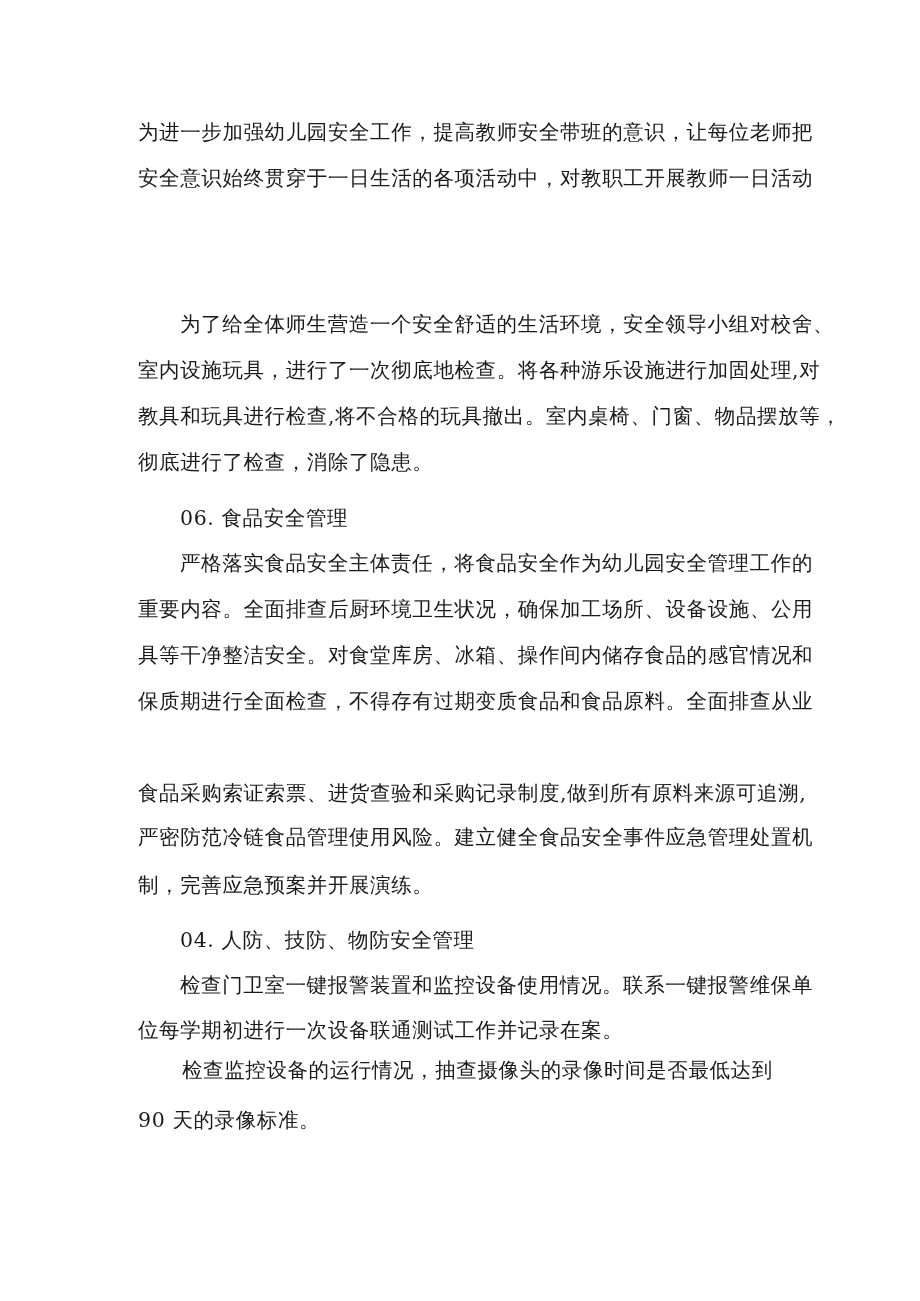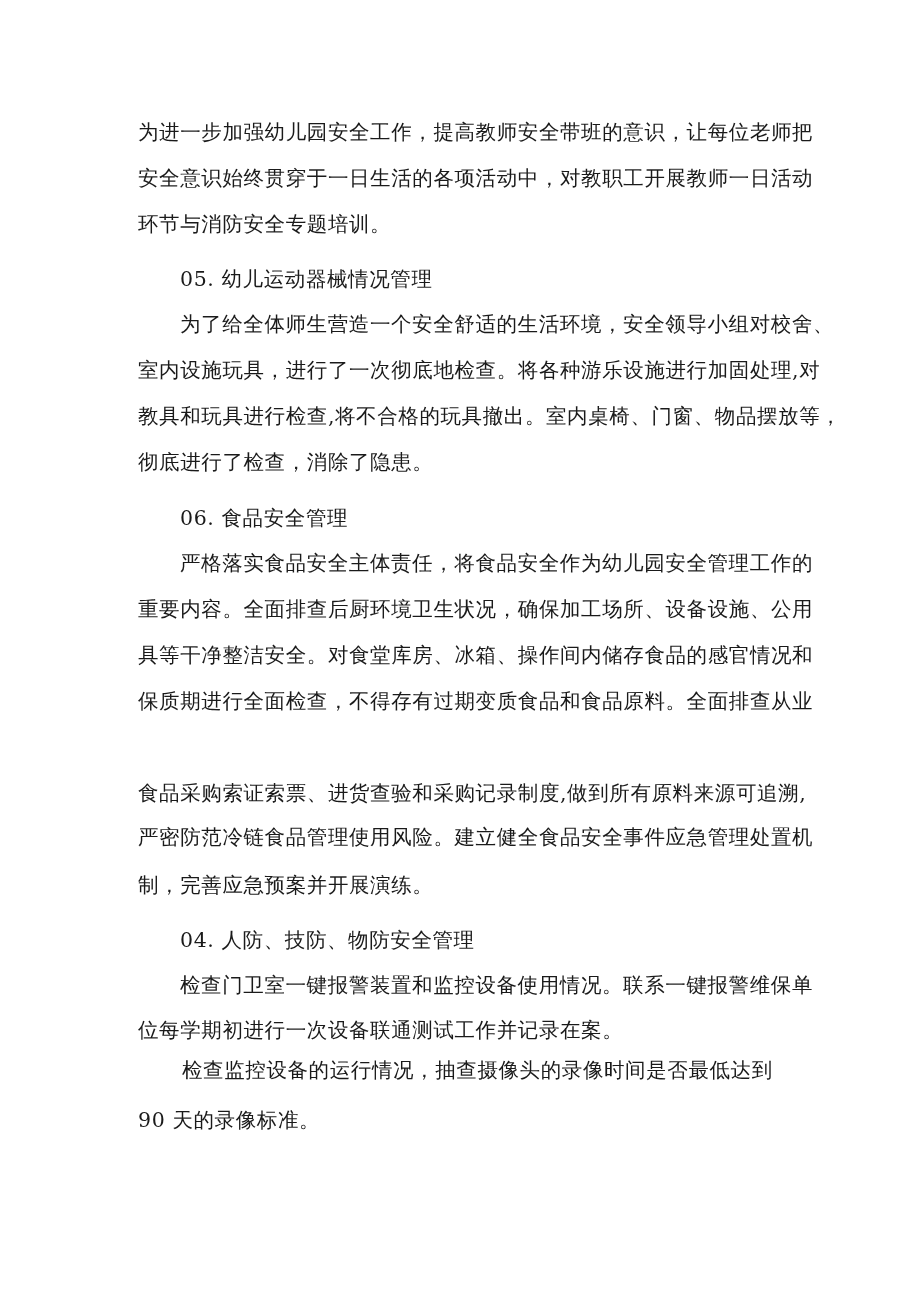--- a/index.html
+++ b/index.html
@@ -38,23 +38,21 @@
     left: 180px;
   }
 </style>
 </head>
 <body>
 
 <div class="page">
 
   <div class="line" style="top:118px;">为进一步加强幼儿园安全工作，提高教师安全带班的意识，让每位老师把</div>
   <div class="line" style="top:164px;">安全意识始终贯穿于一日生活的各项活动中，对教职工开展教师一日活动</div>
-  <div class="line" style="top:210px;">环节与消防安全专题培训。</div>
 
-  <div class="line heading" style="top:265px;">05. 幼儿运动器械情况管理</div>
 
   <div class="line indent" style="top:310px;">为了给全体师生营造一个安全舒适的生活环境，安全领导小组对校舍、</div>
   <div class="line" style="top:356px;">室内设施玩具，进行了一次彻底地检查。将各种游乐设施进行加固处理,对</div>
   <div class="line" style="top:402px;">教具和玩具进行检查,将不合格的玩具撤出。室内桌椅、门窗、物品摆放等，</div>
   <div class="line" style="top:448px;">彻底进行了检查，消除了隐患。</div>
 
   <div class="line heading" style="top:504px;">06. 食品安全管理</div>
 
   <div class="line indent" style="top:549px;">严格落实食品安全主体责任，将食品安全作为幼儿园安全管理工作的</div>
   <div class="line" style="top:595px;">重要内容。全面排查后厨环境卫生状况，确保加工场所、设备设施、公用</div>

